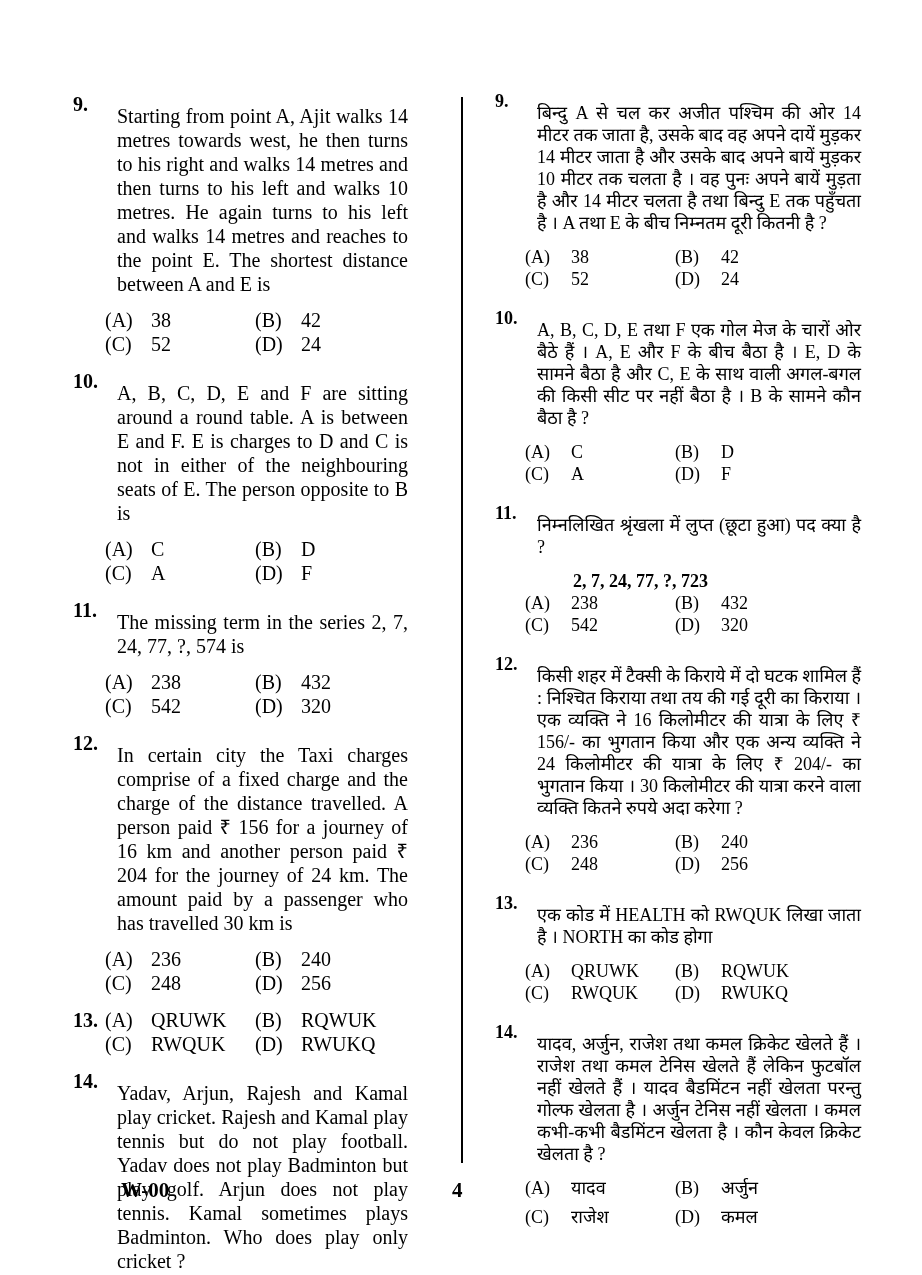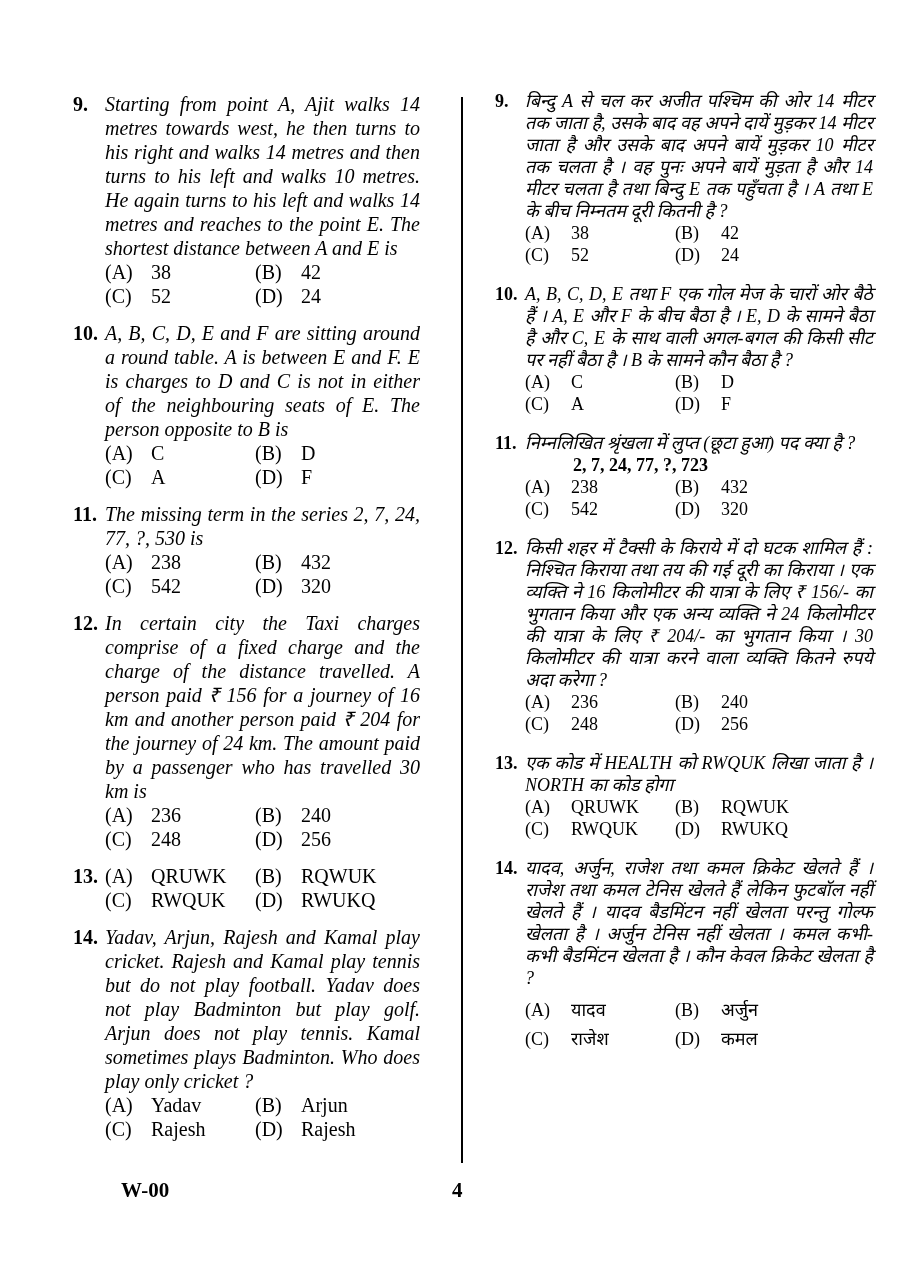--- a/index.html
+++ b/index.html
@@ -20,21 +20,21 @@
   .col-en { left: 73px;  top: 92px; width: 347px; font-size: 20px; line-height: 24px; }
   .col-hi { left: 495px; top: 90px; width: 378px; font-size: 18px; line-height: 22px; }
 
   .question { display: grid; grid-template-columns: 32px 1fr; }
   .col-hi .question { grid-template-columns: 30px 1fr; }
   .col-en .question + .question { margin-top: 13px; }
   .col-hi .question + .question { margin-top: 17px; }
 
   .qnum { font-weight: bold; }
   .qbody { min-width: 0; }
-  .qtext { margin: 0; text-align: justify; font-style: italic; }
+  .qtext { margin: 12px; text-align: justify; }
   .series-line { margin: 0; padding-left: 48px; font-weight: bold; }
 
   .options {
     display: grid;
     grid-template-columns: 46px 104px 46px auto;
   }
   .options-spaced { margin-top: 10px; row-gap: 7px; }
   .opt-label, .opt-value { white-space: nowrap; }
 
   .footer-code {
@@ -85,21 +85,21 @@
           <span class="opt-value">A</span>
           <span class="opt-label">(D)</span>
           <span class="opt-value">F</span>
         </div>
       </div>
     </div>
 
     <div class="question">
       <div class="qnum">11.</div>
       <div class="qbody">
-        <p class="qtext">The missing term in the series 2, 7, 24, 77,  ?,  530 is</p>
+        <p class="qtext">The missing term in the series 2, 7, 24, 77,  ?,  574 is</p>
         <div class="options">
           <span class="opt-label">(A)</span>
           <span class="opt-value">238</span>
           <span class="opt-label">(B)</span>
           <span class="opt-value">432</span>
           <span class="opt-label">(C)</span>
           <span class="opt-value">542</span>
           <span class="opt-label">(D)</span>
           <span class="opt-value">320</span>
         </div>

